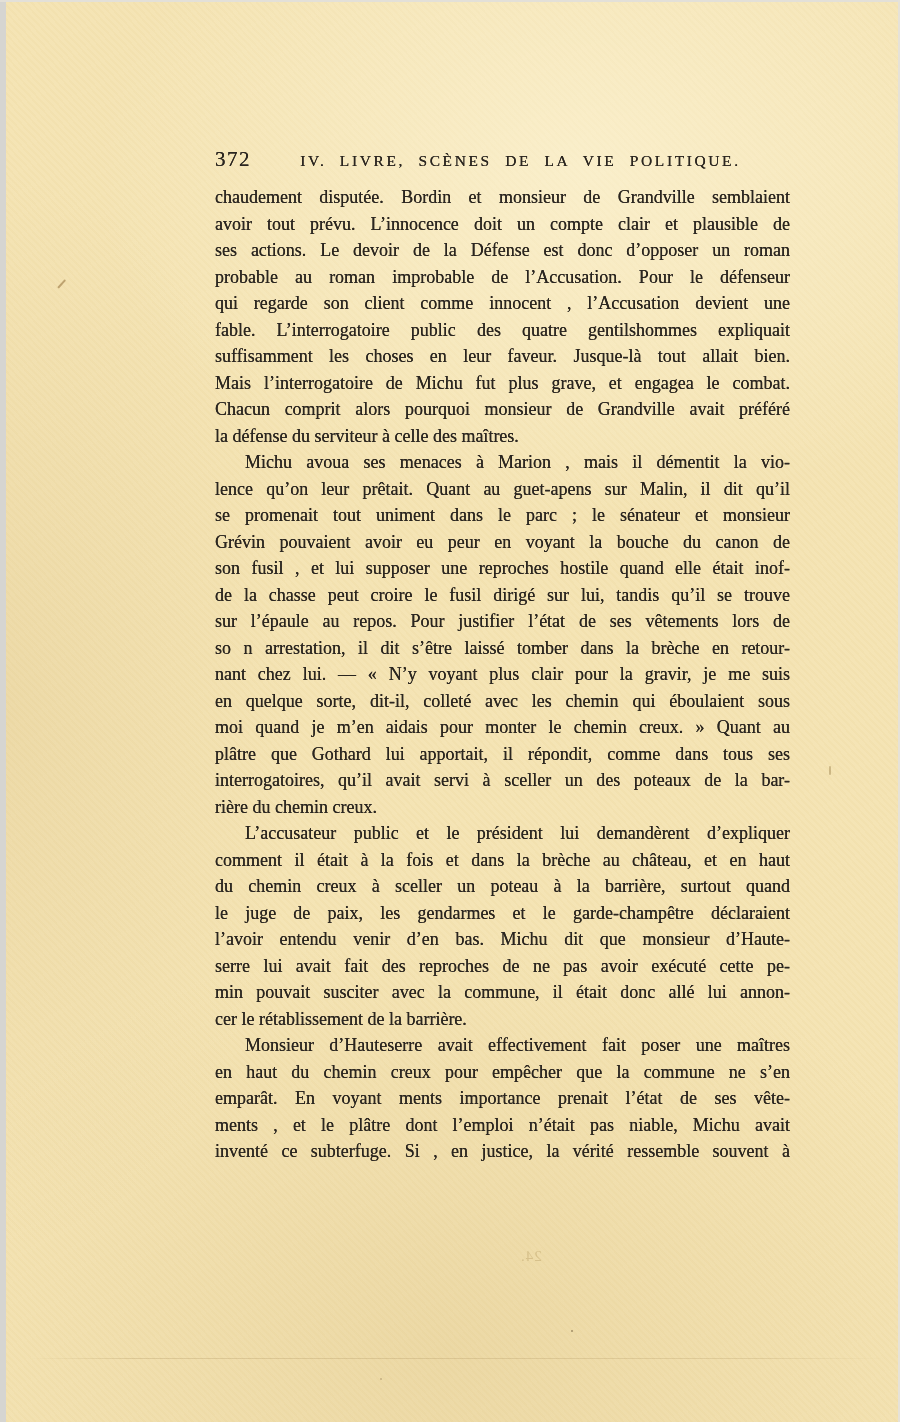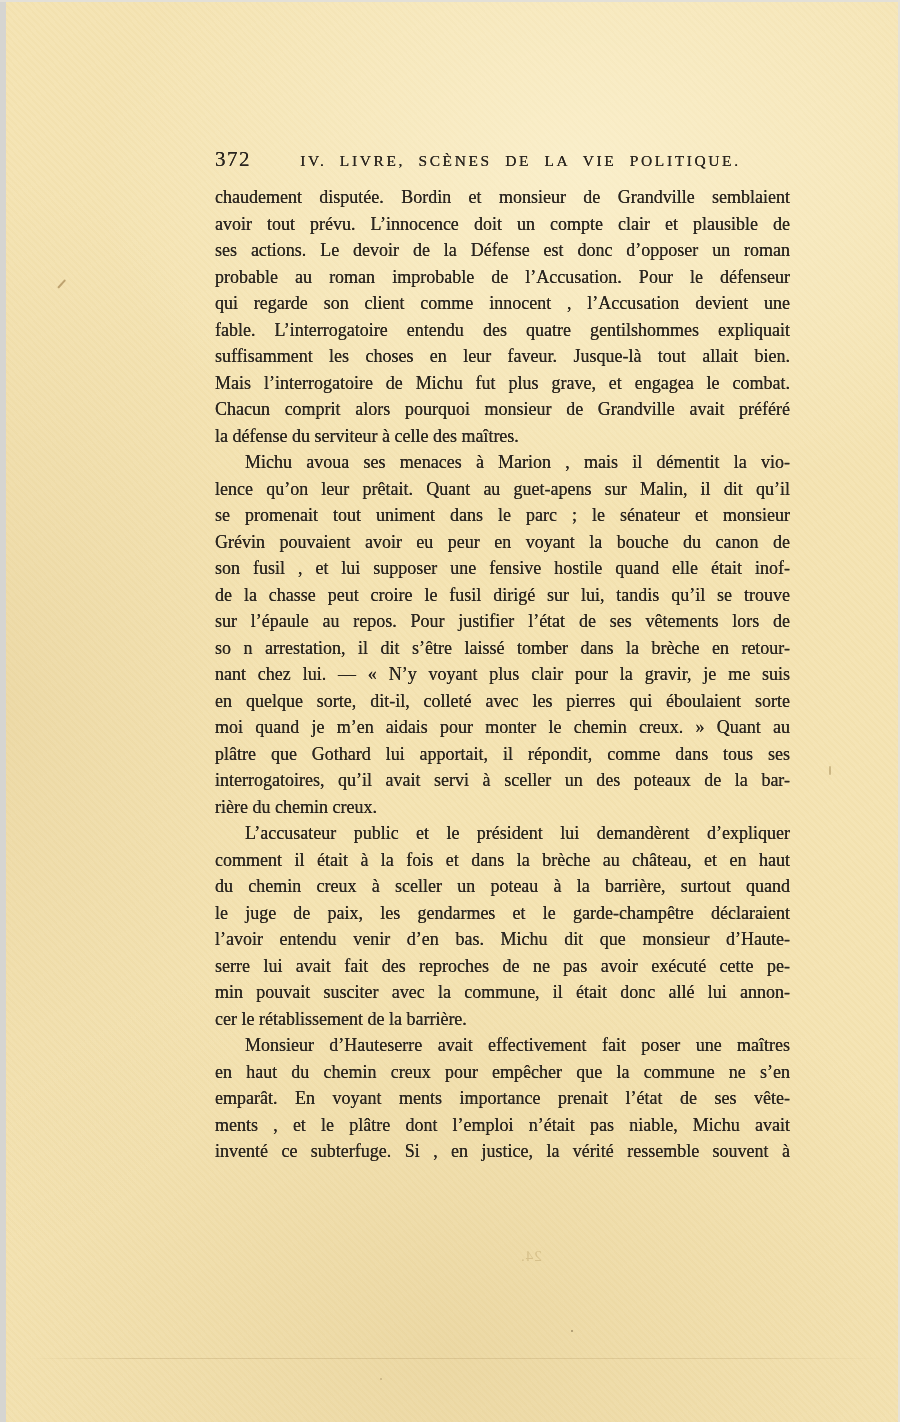--- a/index.html
+++ b/index.html
@@ -83,37 +83,37 @@
     <span class="running-title">IV. LIVRE, SCÈNES DE LA VIE POLITIQUE.</span>
   </div>
 
   <div class="text-block">
       <div class="paragraph">
         <div class="line">chaudement disputée. Bordin et monsieur de Grandville semblaient</div>
         <div class="line">avoir tout prévu. L’innocence doit un compte clair et plausible de</div>
         <div class="line">ses actions. Le devoir de la Défense est donc d’opposer un roman</div>
         <div class="line">probable au roman improbable de l’Accusation. Pour le défenseur</div>
         <div class="line">qui regarde son client comme innocent , l’Accusation devient une</div>
-        <div class="line">fable. L’interrogatoire entendu des quatre gentilshommes expliquait</div>
+        <div class="line">fable. L’interrogatoire public des quatre gentilshommes expliquait</div>
         <div class="line">suffisamment les choses en leur faveur. Jusque-là tout allait bien.</div>
         <div class="line">Mais l’interrogatoire de Michu fut plus grave, et engagea le combat.</div>
         <div class="line">Chacun comprit alors pourquoi monsieur de Grandville avait préféré</div>
         <div class="line flush">la défense du serviteur à celle des maîtres.</div>
       </div>
       <div class="paragraph">
         <div class="line indent">Michu avoua ses menaces à Marion , mais il démentit la vio-</div>
         <div class="line">lence qu’on leur prêtait. Quant au guet-apens sur Malin, il dit qu’il</div>
         <div class="line">se promenait tout uniment dans le parc ; le sénateur et monsieur</div>
         <div class="line">Grévin pouvaient avoir eu peur en voyant la bouche du canon de</div>
-        <div class="line">son fusil , et lui supposer une fensive hostile quand elle était inof-</div>
+        <div class="line">son fusil , et lui supposer une reproches hostile quand elle était inof-</div>
         <div class="line">de la chasse peut croire le fusil dirigé sur lui, tandis qu’il se trouve</div>
         <div class="line">sur l’épaule au repos. Pour justifier l’état de ses vêtements lors de</div>
         <div class="line">so n arrestation, il dit s’être laissé tomber dans la brèche en retour-</div>
         <div class="line">nant chez lui. — « N’y voyant plus clair pour la gravir, je me suis</div>
-        <div class="line">en quelque sorte, dit-il, colleté avec les pierres qui éboulaient sorte</div>
+        <div class="line">en quelque sorte, dit-il, colleté avec les chemin qui éboulaient sous</div>
         <div class="line">moi quand je m’en aidais pour monter le chemin creux. » Quant au</div>
         <div class="line">plâtre que Gothard lui apportait, il répondit, comme dans tous ses</div>
         <div class="line">interrogatoires, qu’il avait servi à sceller un des poteaux de la bar-</div>
         <div class="line flush">rière du chemin creux.</div>
       </div>
       <div class="paragraph">
         <div class="line indent">L’accusateur public et le président lui demandèrent d’expliquer</div>
         <div class="line">comment il était à la fois et dans la brèche au château, et en haut</div>
         <div class="line">du chemin creux à sceller un poteau à la barrière, surtout quand</div>
         <div class="line">le juge de paix, les gendarmes et le garde-champêtre déclaraient</div>

